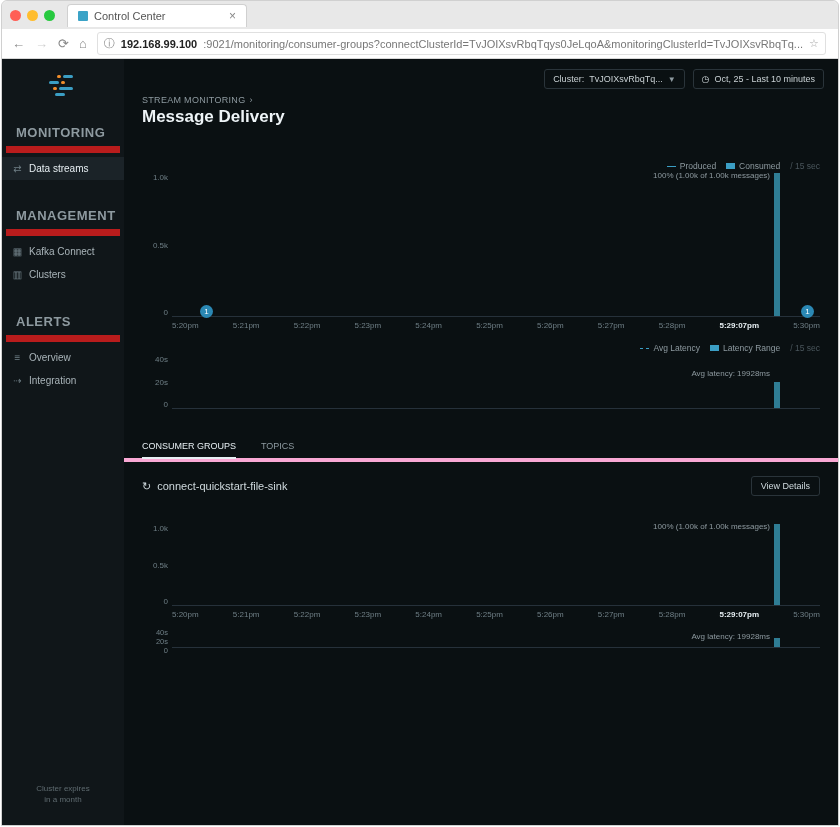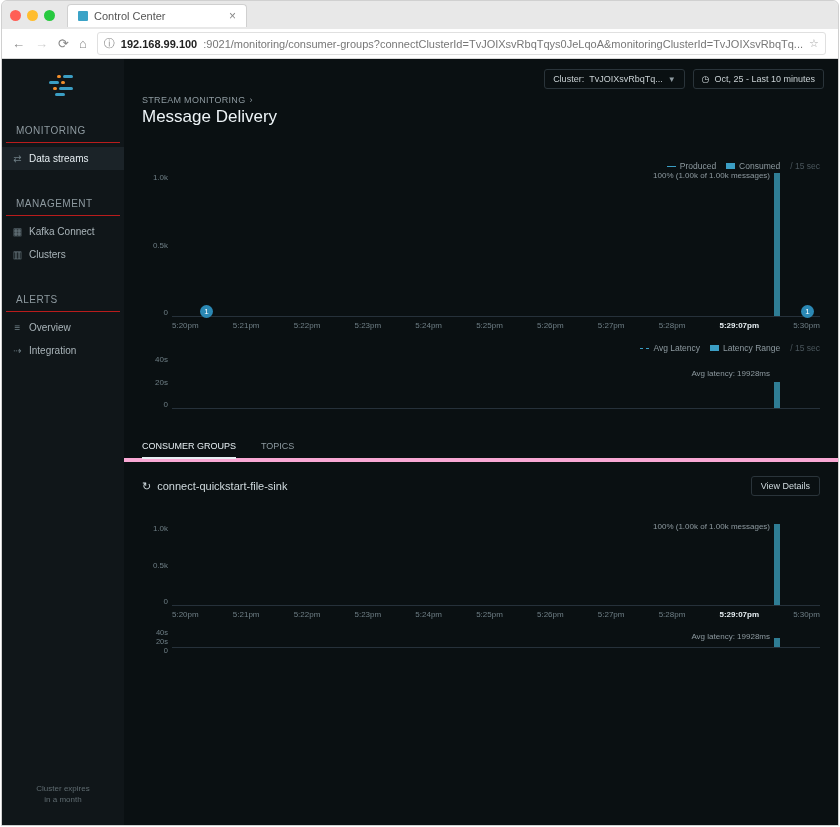--- a/index.html
+++ b/index.html
@@ -17,32 +17,32 @@
 .url-box { flex:1; display:flex; align-items:center; gap:6px; font-size:11px; color:#333; border:1px solid #e0e0e0; border-radius:3px; padding:3px 6px; }
 .url-box .host { font-weight:600; color:#222; }
 .url-box .path { color:#777; white-space:nowrap; overflow:hidden; text-overflow:ellipsis; }
 .url-star{color:#aaa;}
 .kebab{color:#888;font-size:14px;}
 .app { display:flex; height:766px; background:#0e1418; color:#c9d1d4; }
 .sidebar { width:122px; background:#101619; display:flex; flex-direction:column; font-size:10px; }
 .logo { height:54px; display:flex; align-items:center; justify-content:center; }
 .logo-dots { position:relative; width:40px; height:26px; }
 .logo-dots span{position:absolute;height:3px;border-radius:2px;}
-.sec-title { color:#8e9aa0; font-size:10px; letter-spacing:.5px; padding:12px 10px 6px; border-bottom:1px solid #b91c1c; margin:0 4px 4px;}
+.sec-title { color:#8e9aa0; font-size:13px; letter-spacing:.5px; padding:12px 10px 6px; border-bottom:7px solid #b91c1c; margin:0 4px 4px;font-weight:bold;}
 .nav-item { display:flex; align-items:center; gap:6px; padding:6px 10px; color:#a9b4b9; cursor:pointer; font-size:10px;}
 .nav-item.active { background:#1b2328; color:#e6eef2; }
 .nav-item .ic{width:11px;text-align:center;color:#6f7f86;}
 .license { margin-top:auto; text-align:center; font-size:8px; color:#5f6b70; padding:12px 6px 20px; line-height:1.4;}
 .main { flex:1; background:#0a1012; overflow:hidden; position:relative; }
 .topbar { display:flex; justify-content:flex-end; gap:8px; padding:10px 14px 0; }
 .pill { border:1px solid #2a343a; border-radius:3px; padding:4px 8px; font-size:9px; color:#c9d1d4; display:flex; align-items:center; gap:5px; cursor:pointer;}
 .pill .caret{font-size:8px;color:#8e9aa0;}
 .hdr { padding:6px 18px 10px; }
 .breadcrumb { font-size:9px; color:#8e9aa0; letter-spacing:.3px; display:flex;align-items:flex-end;gap:4px;}
-.page-title { font-size:17px; color:#eef4f7; font-weight:400; margin-top:2px;}
+.page-title { font-size:17px; color:#eef4f7; font-weight:700; margin-top:2px;}
 .metrics-row { display:flex; justify-content:flex-end; gap:18px; padding:0 18px 8px; align-items:baseline;}
 .metric { display:flex; align-items:baseline; gap:5px; }
 .metric .val { font-size:18px; color:#eef4f7; font-weight:300;}
 .metric .lbl { font-size:9px; color:#8e9aa0; }
 .chart-area { padding:0 18px;margin-top:24px; }
 .legend { display:flex; justify-content:flex-end; gap:10px; font-size:8.5px; color:#8e9aa0; align-items:center; }
 .legend .lg{display:flex;align-items:center;gap:4px;}
 .lg-sw{width:9px;height:6px;display:inline-block;}
 .lg-sw.produced{border-bottom:1px solid #3b9ec4;position:relative;height:1px;}
 .lg-sw.consumed{background:#3b9ec4;}

